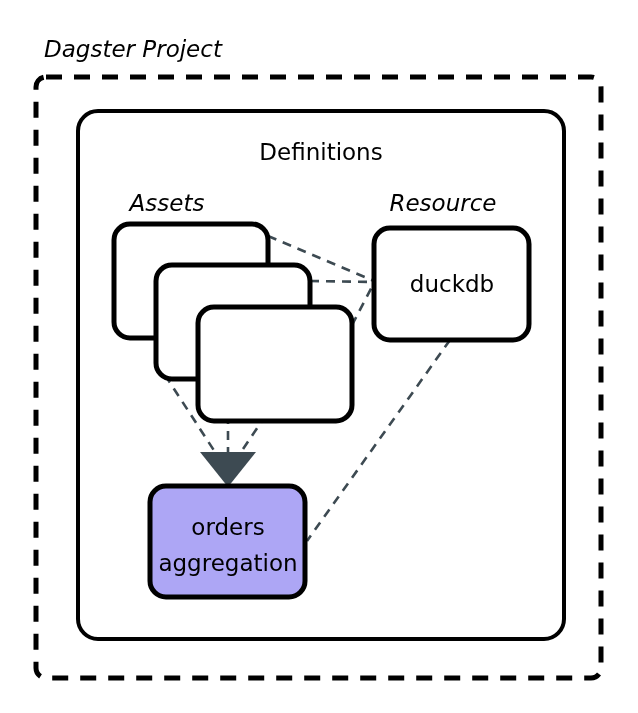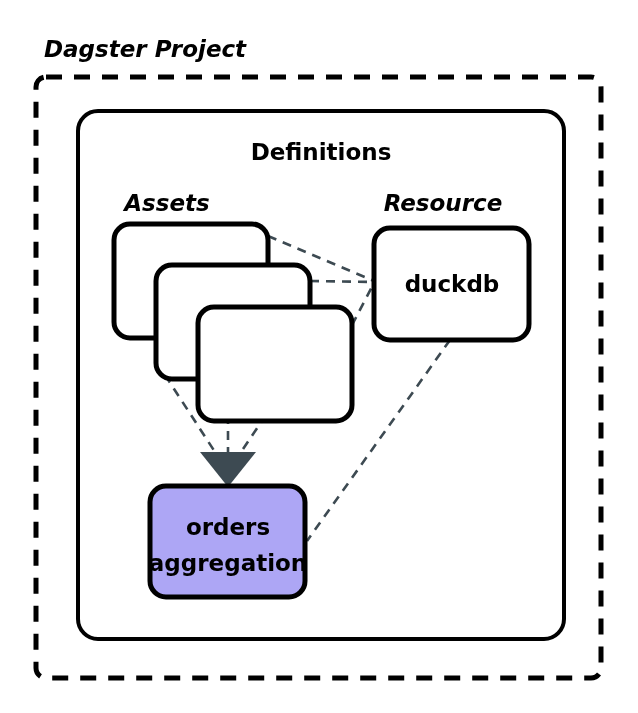--- a/index.html
+++ b/index.html
@@ -12,21 +12,20 @@
     width: 638px;
     height: 713px;
     font-family: "DejaVu Sans", "Liberation Sans", sans-serif;
     overflow: hidden;
   }
   #diagram-root {
     position: relative;
     width: 638px;
     height: 713px;
     background: #ffffff;
-    font-weight: bold;
   }
   svg#diagram-svg {
     display: block;
     width: 638px;
     height: 713px;
   }
   .label-italic {
     font-family: "DejaVu Sans", "Liberation Sans", sans-serif;
     font-style: italic;
     font-size: 23px;

